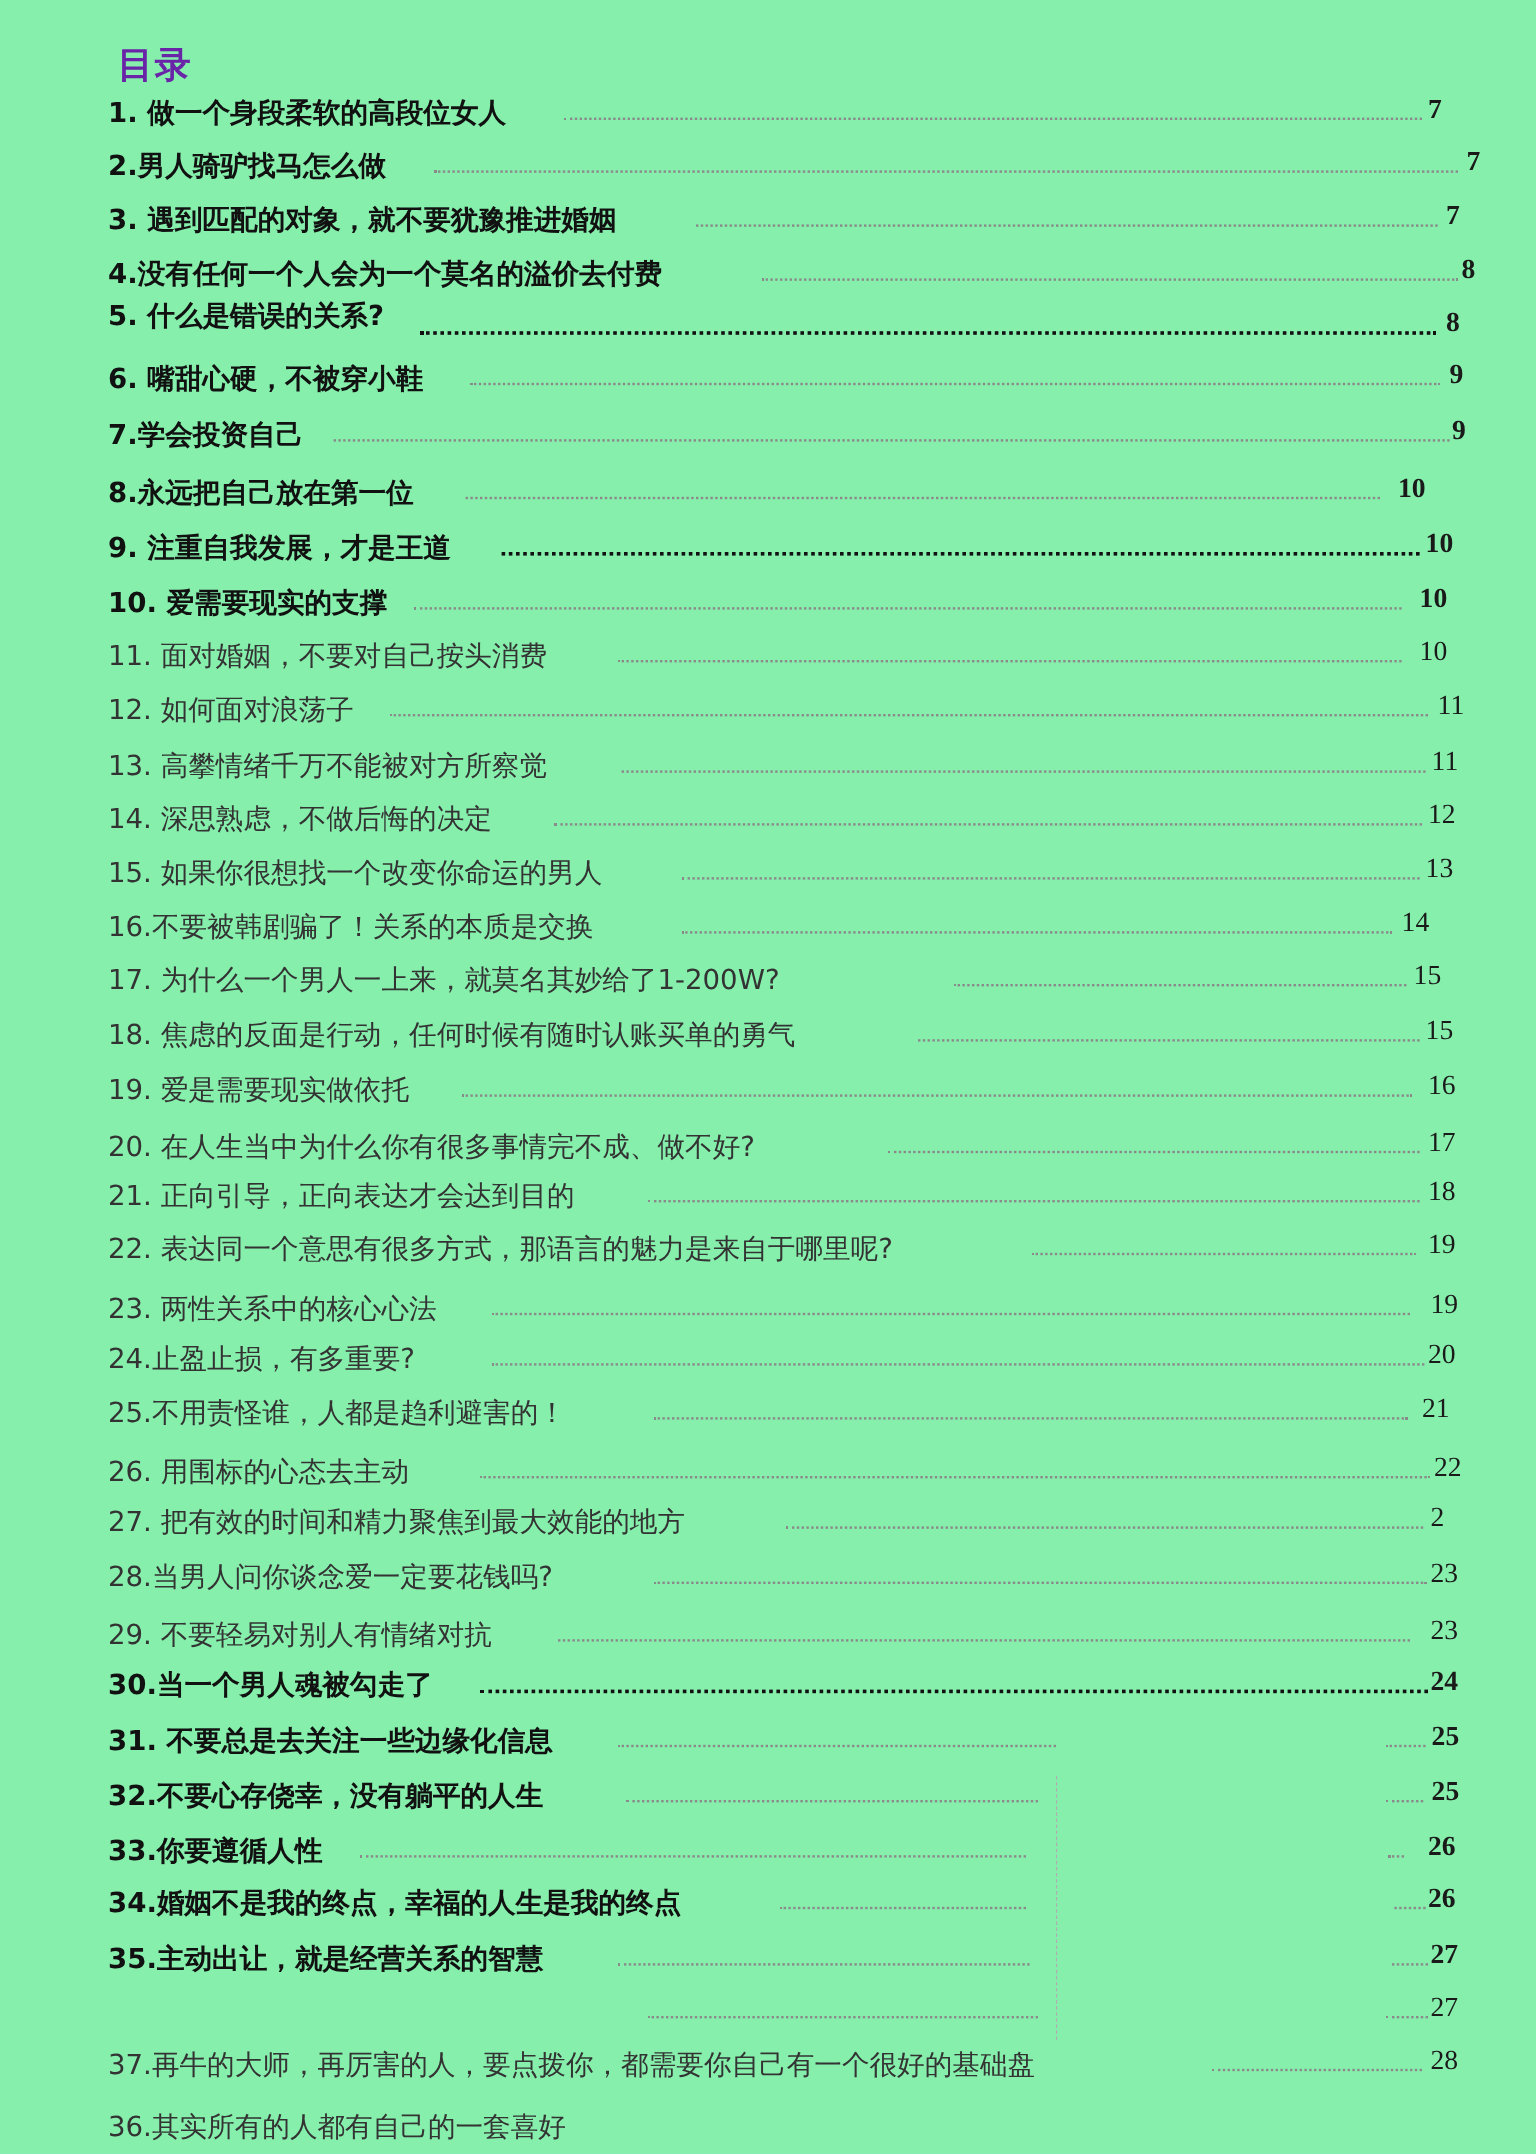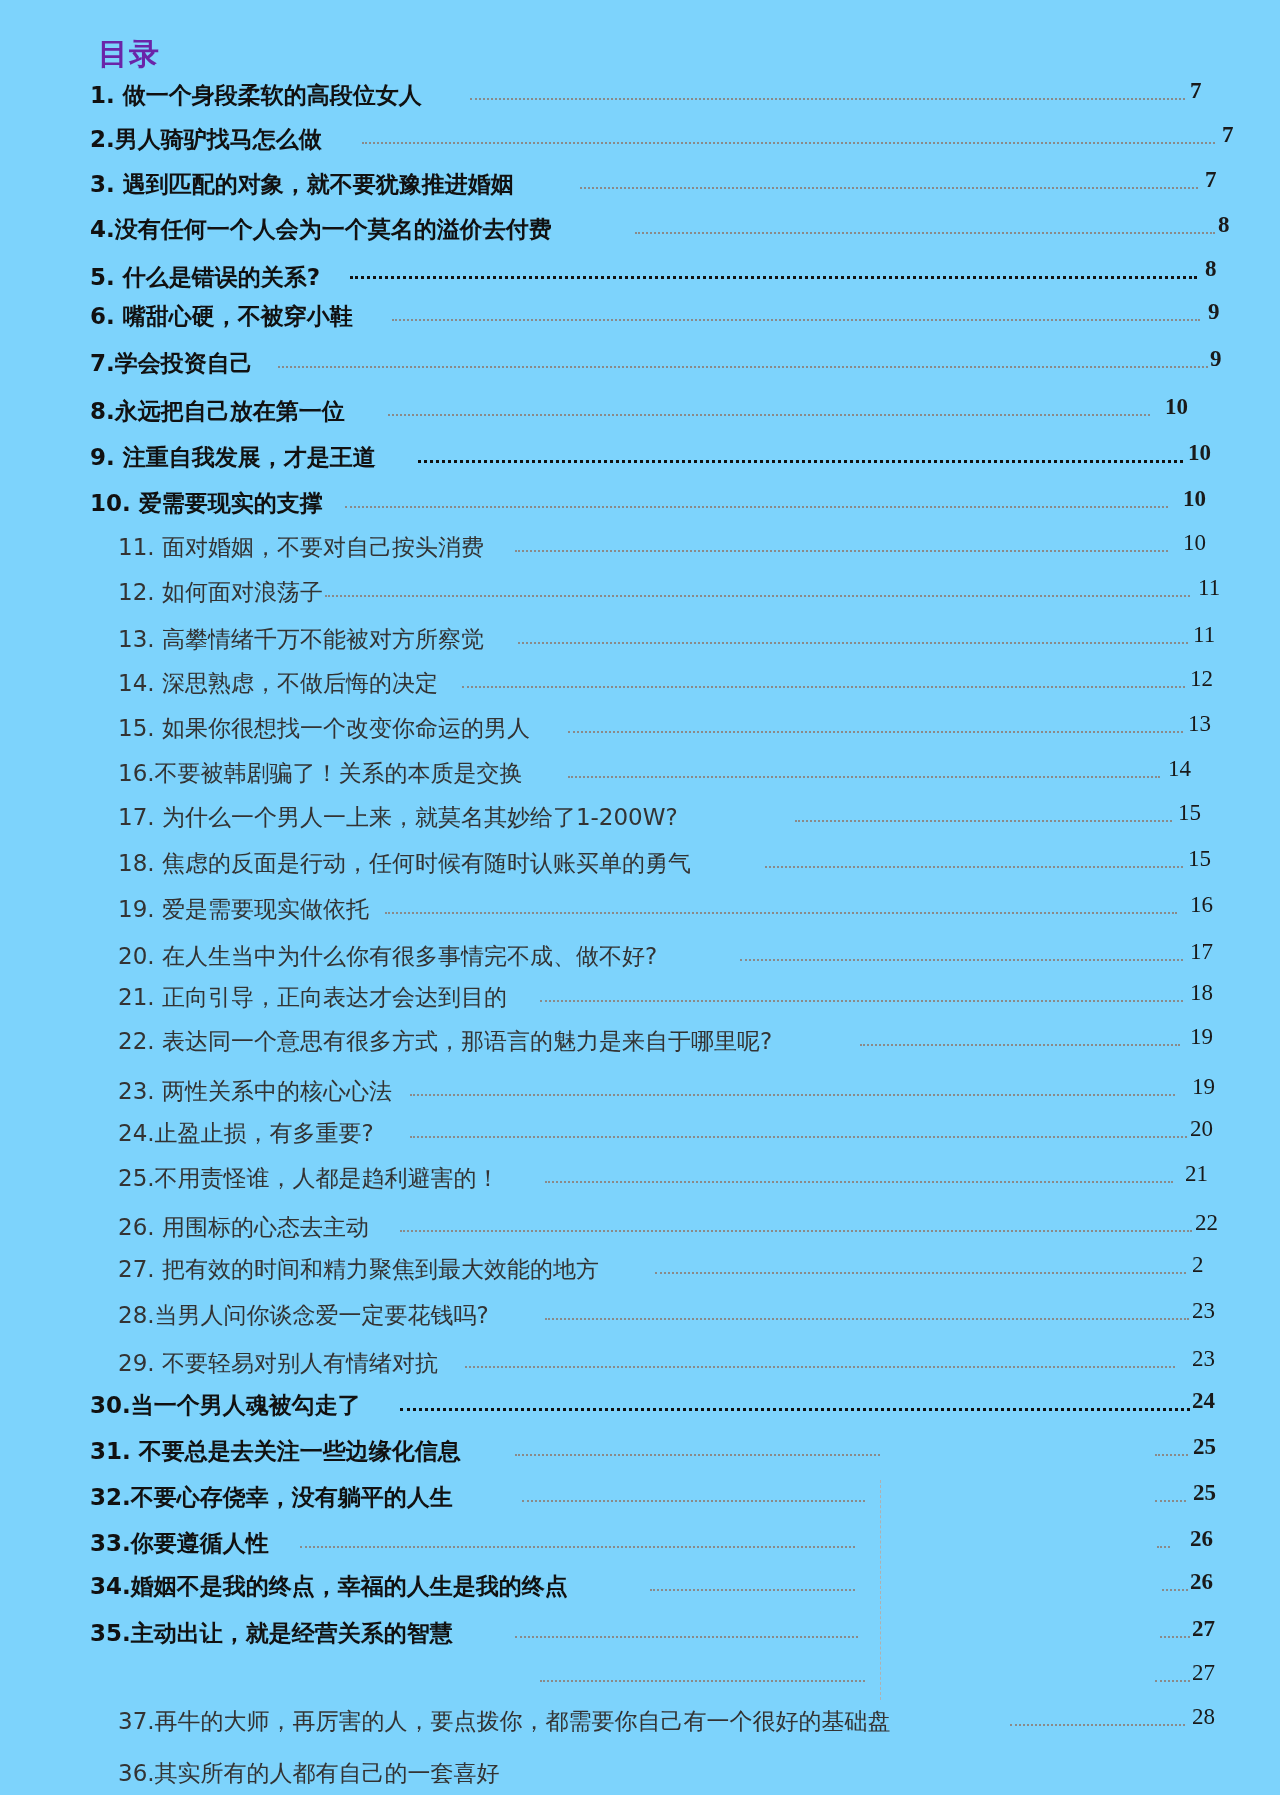--- a/index.html
+++ b/index.html
@@ -1,30 +1,30 @@
 <!DOCTYPE html>
 <html><head>
 <meta charset="utf-8">
 <style>
   * { box-sizing: border-box; margin: 0; padding: 0; }
   html, body { width: 1280px; height: 1795px; background: #fdfdfd; overflow: hidden; }
   body { font-family: "DejaVu Serif", "Liberation Serif", serif; color: #1a1a1a; position: relative; }
-  .page { position: absolute; left: 0; top: 0; width: 1280px; height: 1795px; background: #7dd3fc; }
+  .page { position: absolute; left: 0; top: 0; width: 1280px; height: 1795px; background: #86efac; }
   .toc-title {
     position: absolute; left: 98px; top: 34px;
     font-family: "DejaVu Sans", "Liberation Sans", sans-serif;
     font-size: 30px; font-weight: bold; color: #6a24a8; letter-spacing: 1px;
   }
   .toc-row { position: absolute; left: 90px; height: 36px; display: flex; align-items: flex-end; }
   .toc-label {
     white-space: nowrap; font-size: 23px; line-height: 30px;
     font-family: "DejaVu Sans", "Liberation Sans", sans-serif; color: #1c1c1c;
   }
   .toc-row.bold .toc-label { font-weight: bold; color: #111; }
-  .toc-row.light .toc-label { color: #333; font-weight: normal; margin-left: 28px; }
+  .toc-row.light .toc-label { color: #333; font-weight: normal; }
   .leader {
     position: absolute; height: 0; border-bottom: 2px dotted #8a8a8a;
   }
   .leader.heavy { border-bottom: 3px dotted #111; }
   .page-num {
     position: absolute; font-family: "Liberation Serif", "DejaVu Serif", serif;
     font-size: 23px; line-height: 30px; color: #1a1a1a; text-align: right; white-space: nowrap;
   }
   .page-num.bold { font-weight: bold; }
   .artifact-line {
@@ -51,21 +51,21 @@
       <div class="toc-row bold" style="top: 163px;">
         <span class="toc-label">3. 遇到匹配的对象，就不要犹豫推进婚姻</span>
       </div>
       <div class="leader" style="left: 580px; width: 618px; top: 187px;"></div>
       <span class="page-num bold" style="left: 1205px; top: 165px;">7</span>
       <div class="toc-row bold" style="top: 208px; justify-content: center;">
         <span class="toc-label">4.没有任何一个人会为一个莫名的溢价去付费</span>
       </div>
       <div class="leader" style="left: 635px; width: 580px; top: 232px;"></div>
       <span class="page-num bold" style="left: 1218px; top: 210px;">8</span>
-      <div class="toc-row bold" style="top: 256px;">
+      <div class="toc-row bold" style="top: 243px;">
         <span class="toc-label">5. 什么是错误的关系?</span>
       </div>
       <div class="leader heavy" style="left: 350px; width: 847px; top: 276px;"></div>
       <span class="page-num bold" style="left: 1205px; top: 254px;">8</span>
       <div class="toc-row bold" style="top: 295px;">
         <span class="toc-label">6. 嘴甜心硬，不被穿小鞋</span>
       </div>
       <div class="leader" style="left: 392px; width: 808px; top: 319px;"></div>
       <span class="page-num bold" style="left: 1208px; top: 297px;">9</span>
       <div class="toc-row bold" style="top: 342px;">

